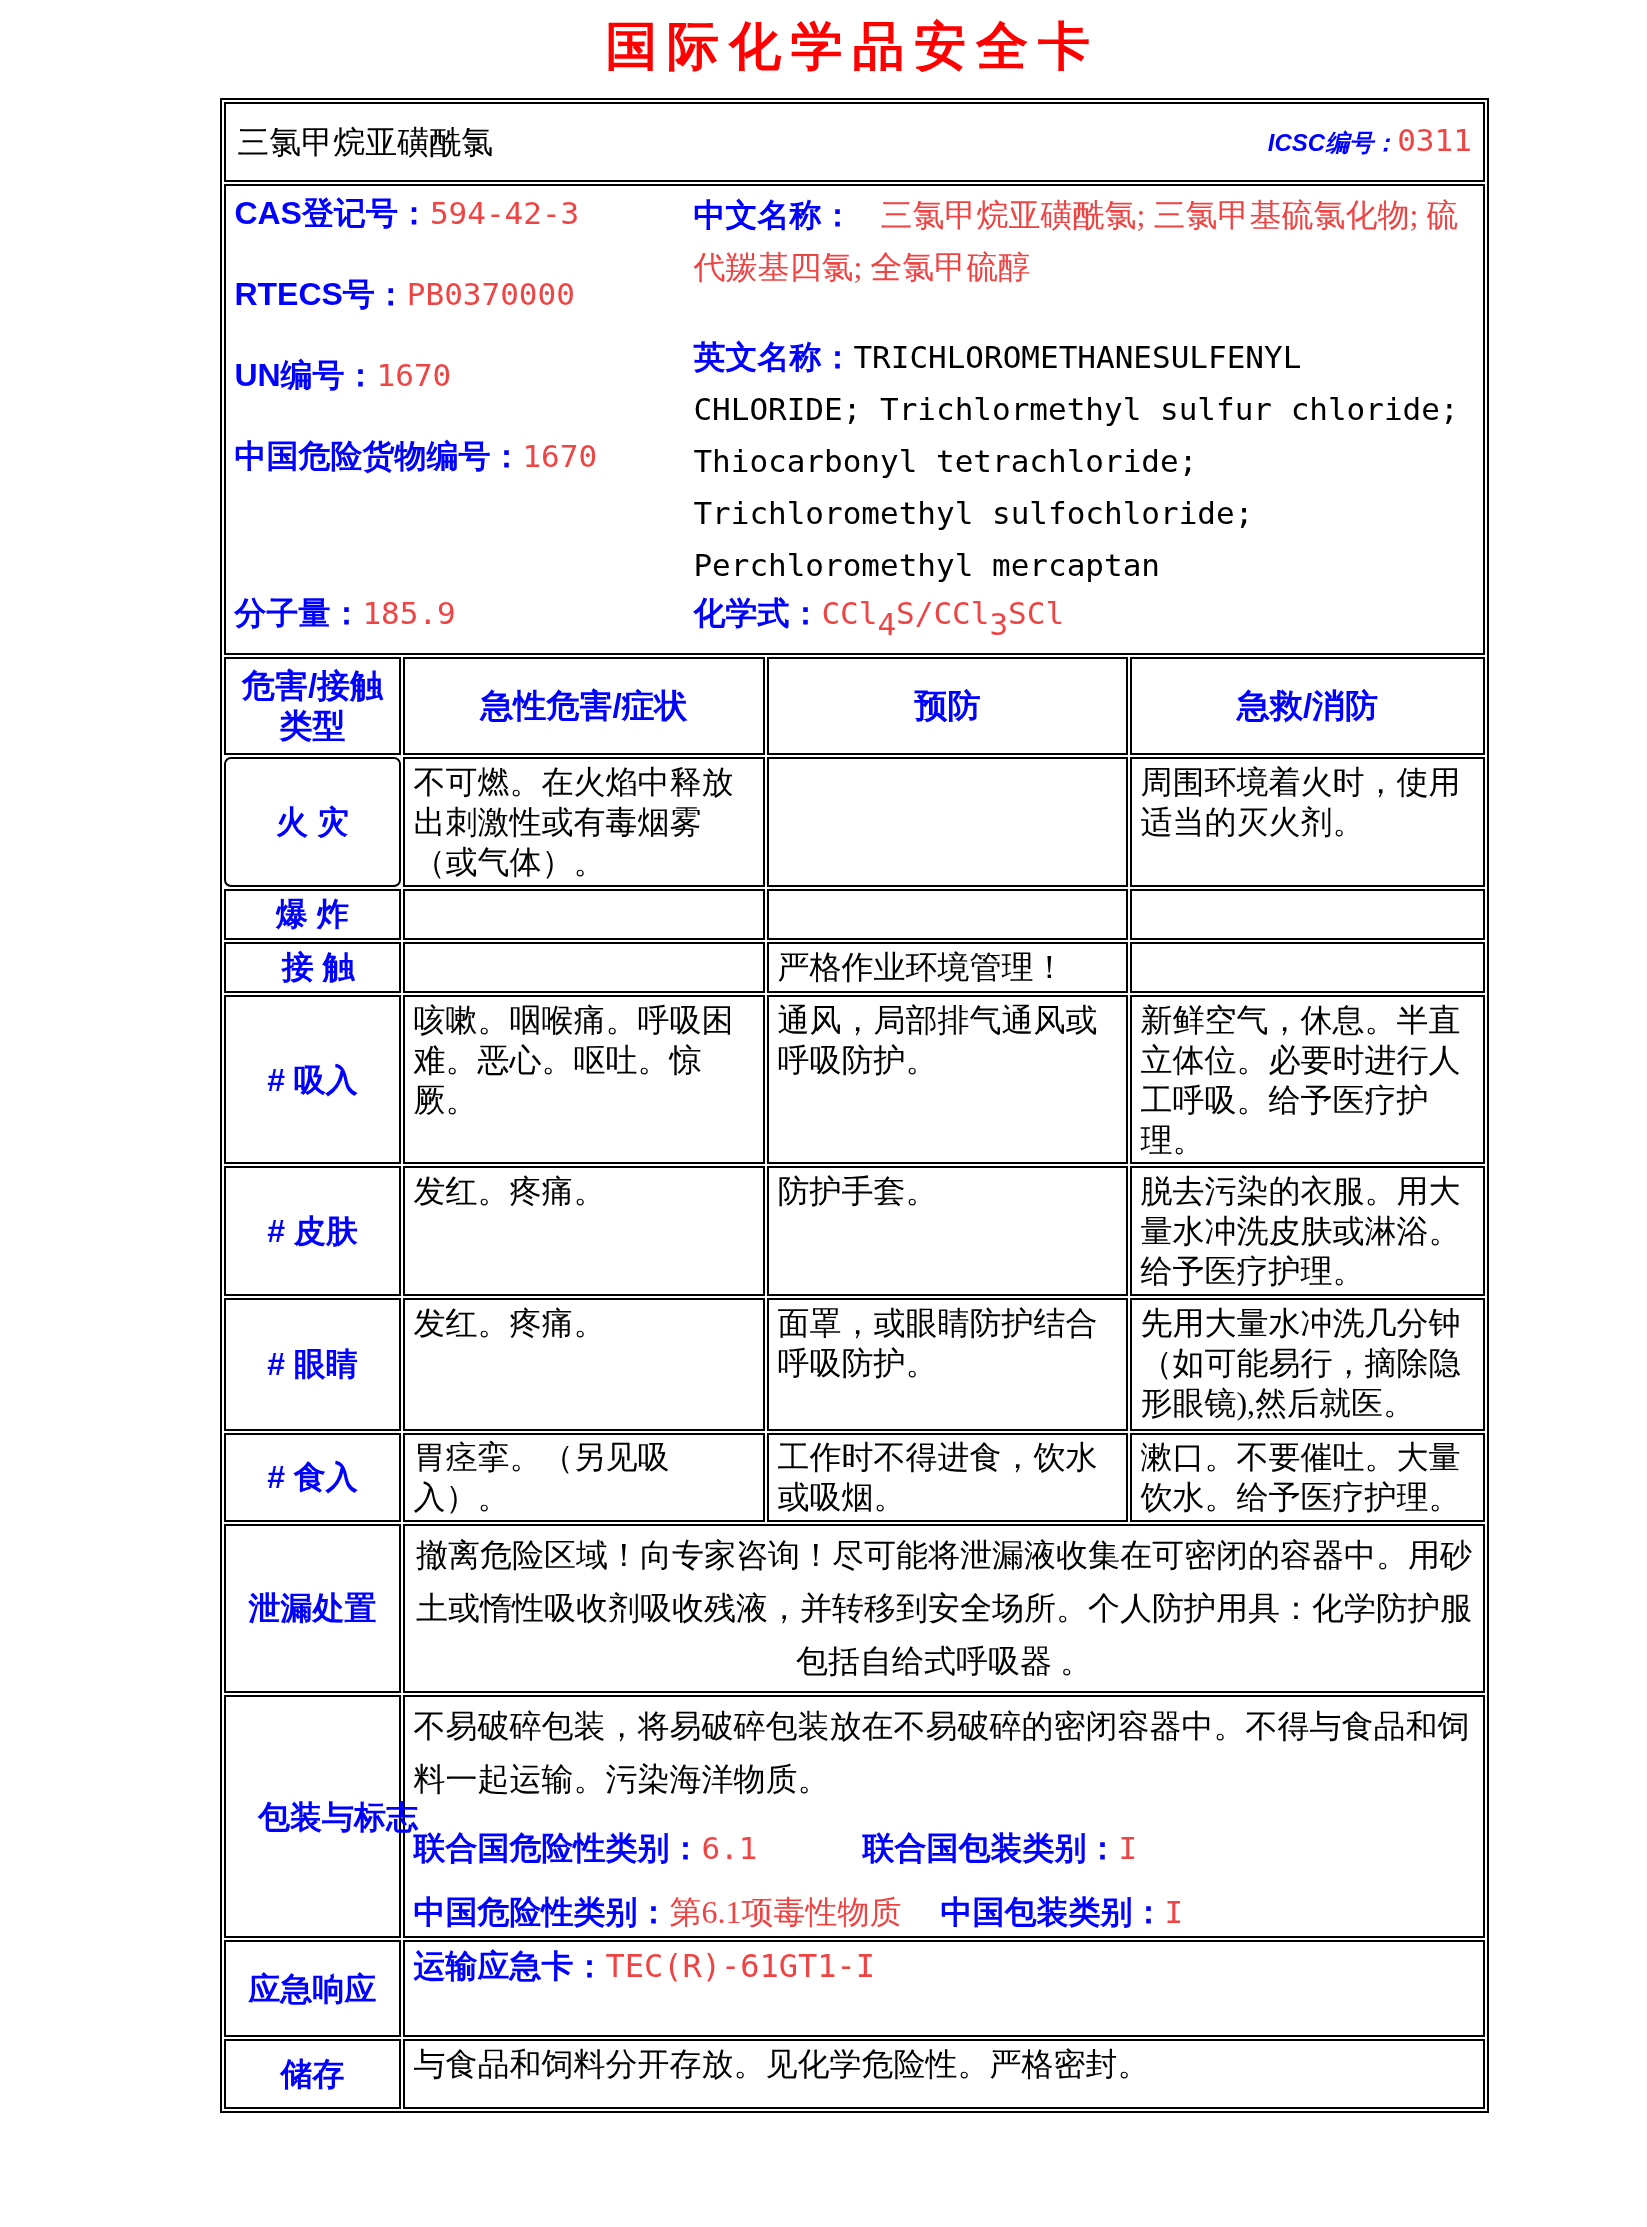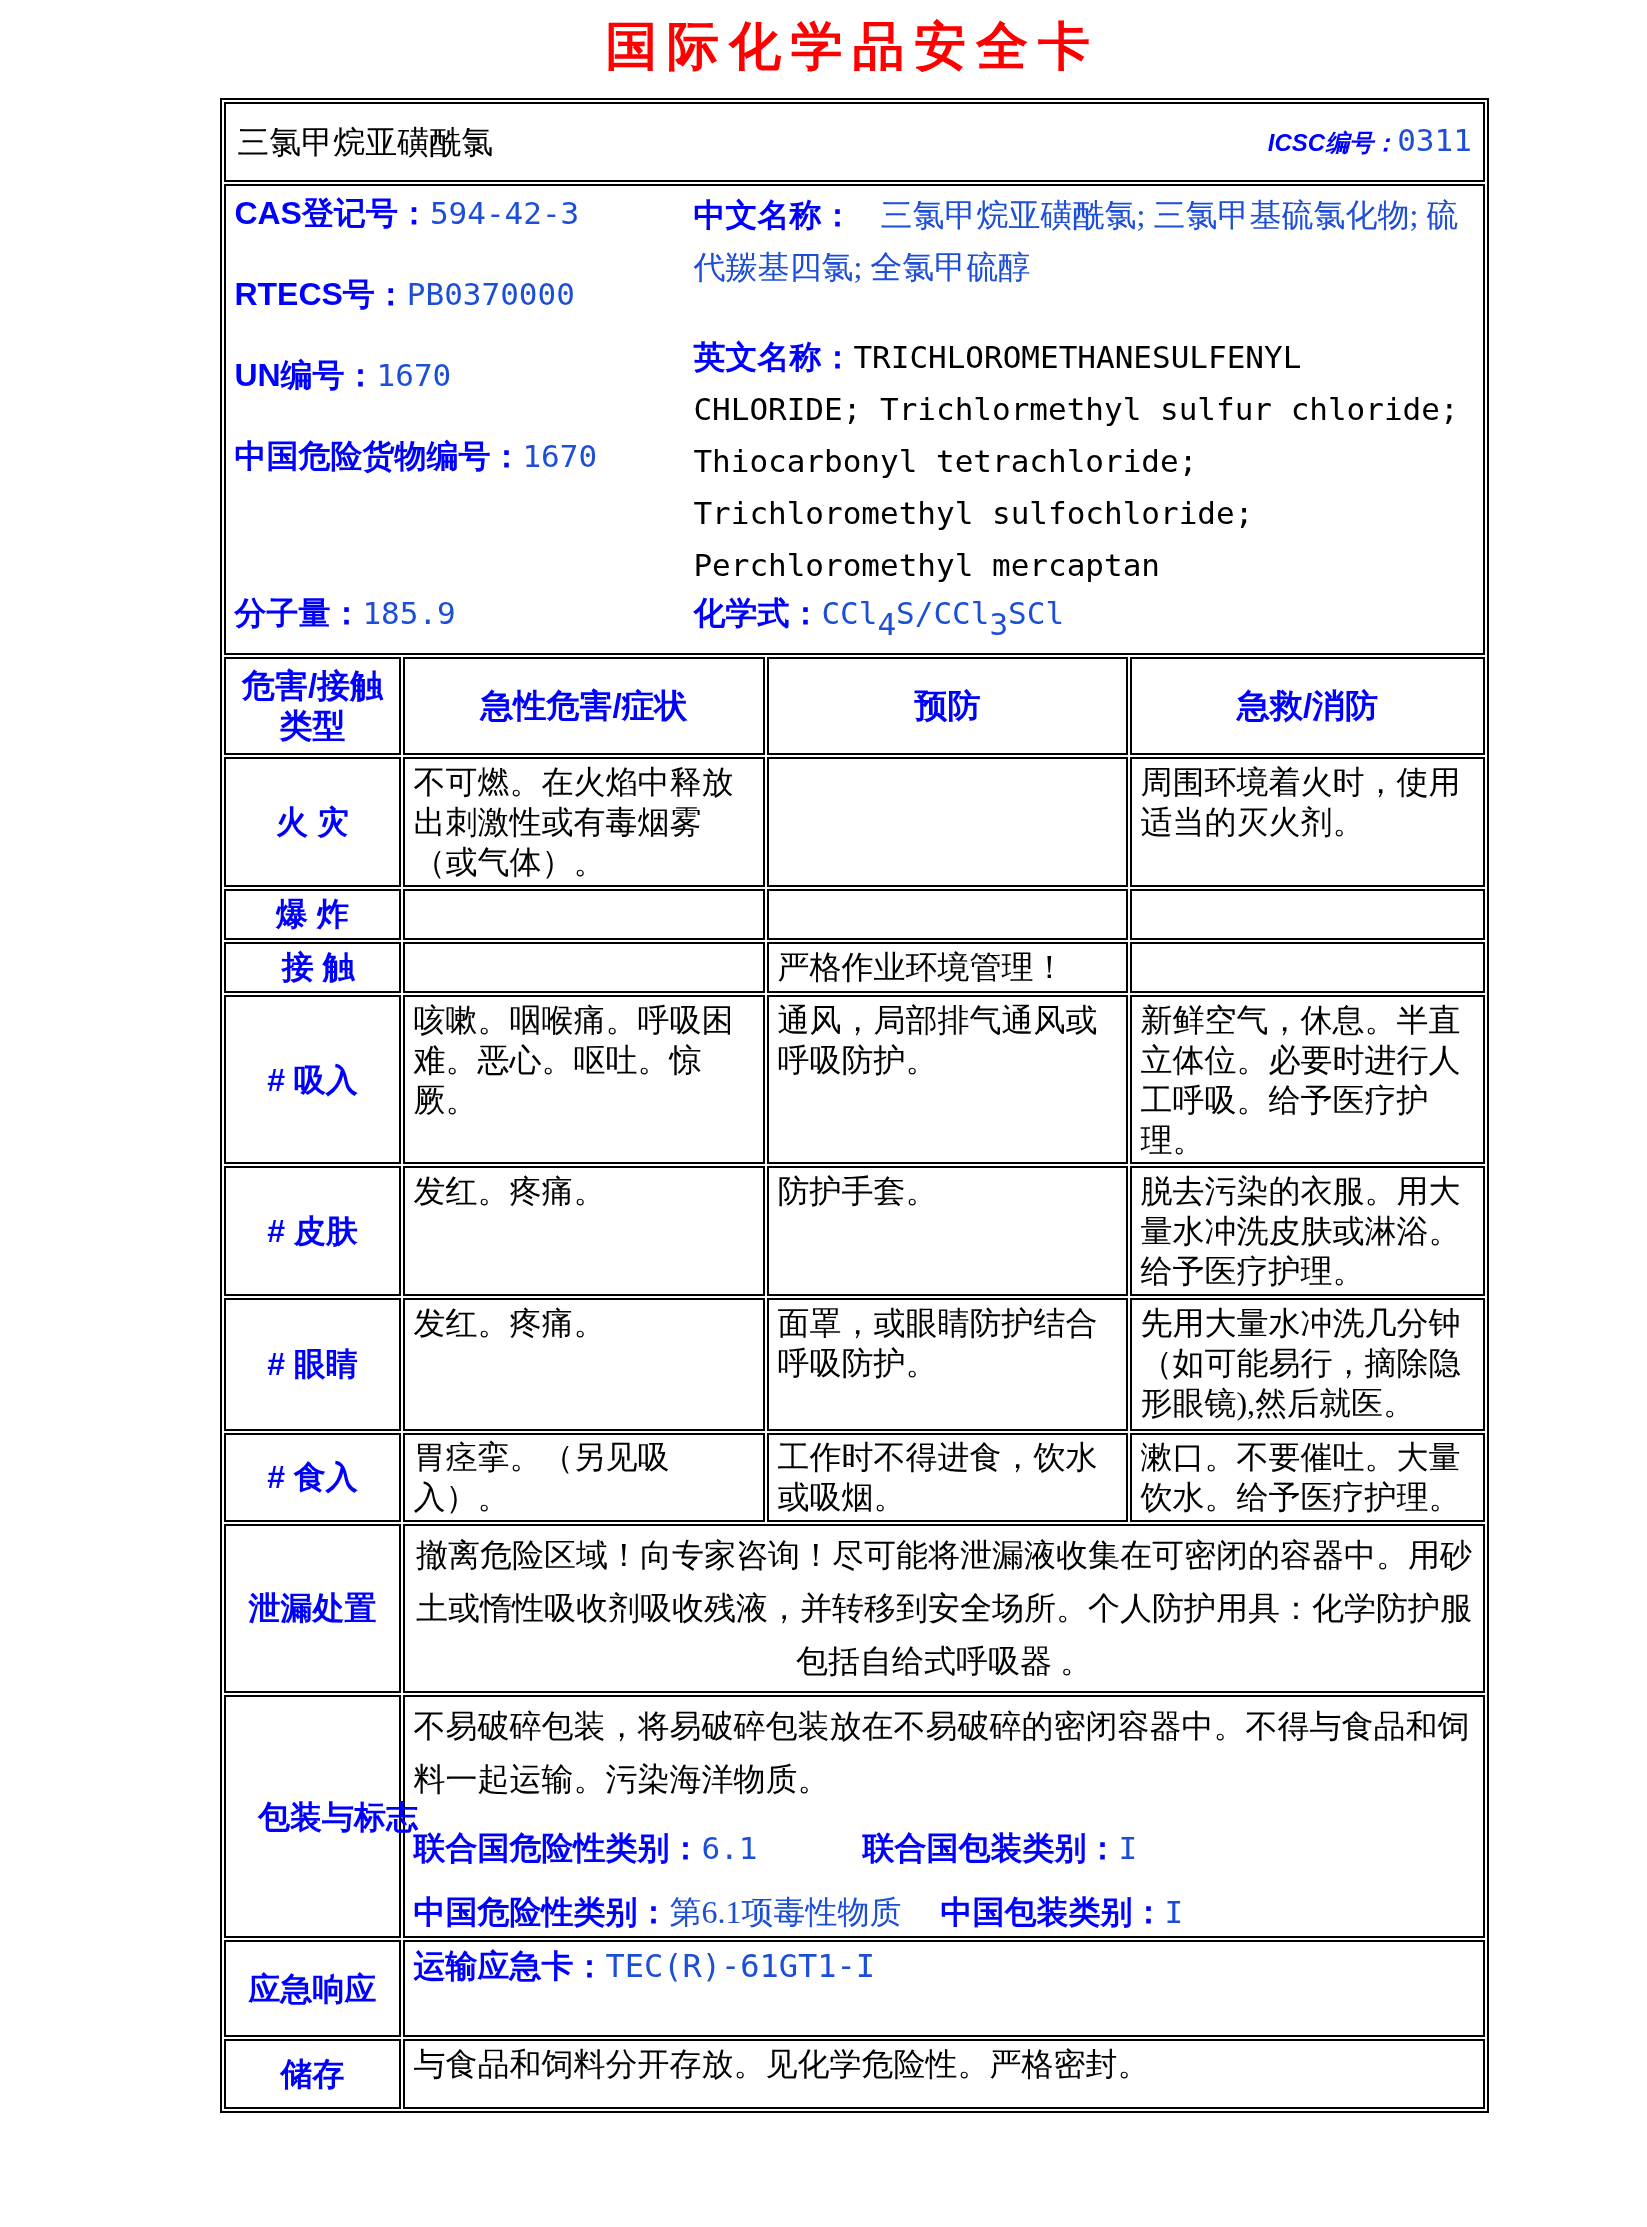--- a/index.html
+++ b/index.html
@@ -40,21 +40,21 @@
     line-height:40px;
     background:#fff;
     margin-left:26px;
   }
   .lbl {
     font-family:"Liberation Sans", sans-serif;
     font-weight:bold;
     color:#0000ff;
   }
   .mono { font-family:"DejaVu Sans Mono", monospace; }
-  .val  { color:#1d4ed8; }
+  .val  { color:#ef4444; }
 
   
   .titlebar { display:flex; justify-content:space-between; align-items:center; height:70px; padding:0 2.8px; }
   .chem-name { font-size:32px; }
   .icsc .lbl { font-size:24px;font-style:italic; }
   .icsc .mono { font-size:31px; }
 
   
   .ids-wrap { display:flex; flex-direction:column; justify-content:space-between; min-height:384px; }
   .ids-top { display:flex; }
@@ -73,21 +73,21 @@
   .mwbox .mono, .fmbox .mono { font-size:31px; }
   .fsub { vertical-align:-0.35em; }
 
   
   .head-cell { text-align:center; vertical-align:middle; height:88px; }
   .head-cell .lbl { font-size:33px; }
   .label-cell { text-align:center; vertical-align:middle; }
   .label-cell .lbl { font-size:32px; white-space:nowrap; }
   .body-cell { vertical-align:top; }
 
-  .h-fire  { height:112px; }
+  .h-fire  { height:112px;border-radius:7px; }
   .h-exp   { height:42px;  }
   .h-touch { height:41px;padding-left:20px;  }
   .h-inh   { height:149px; }
   .h-skin  { height:111px; }
   .h-eye   { height:123px; }
   .h-ing   { height:77px; }
   .h-spill { height:129px; }
   .h-pack  { height:226px;padding-left:32px; }
   .h-emer  { height:87px; }
   .h-store { height:60px;  }

